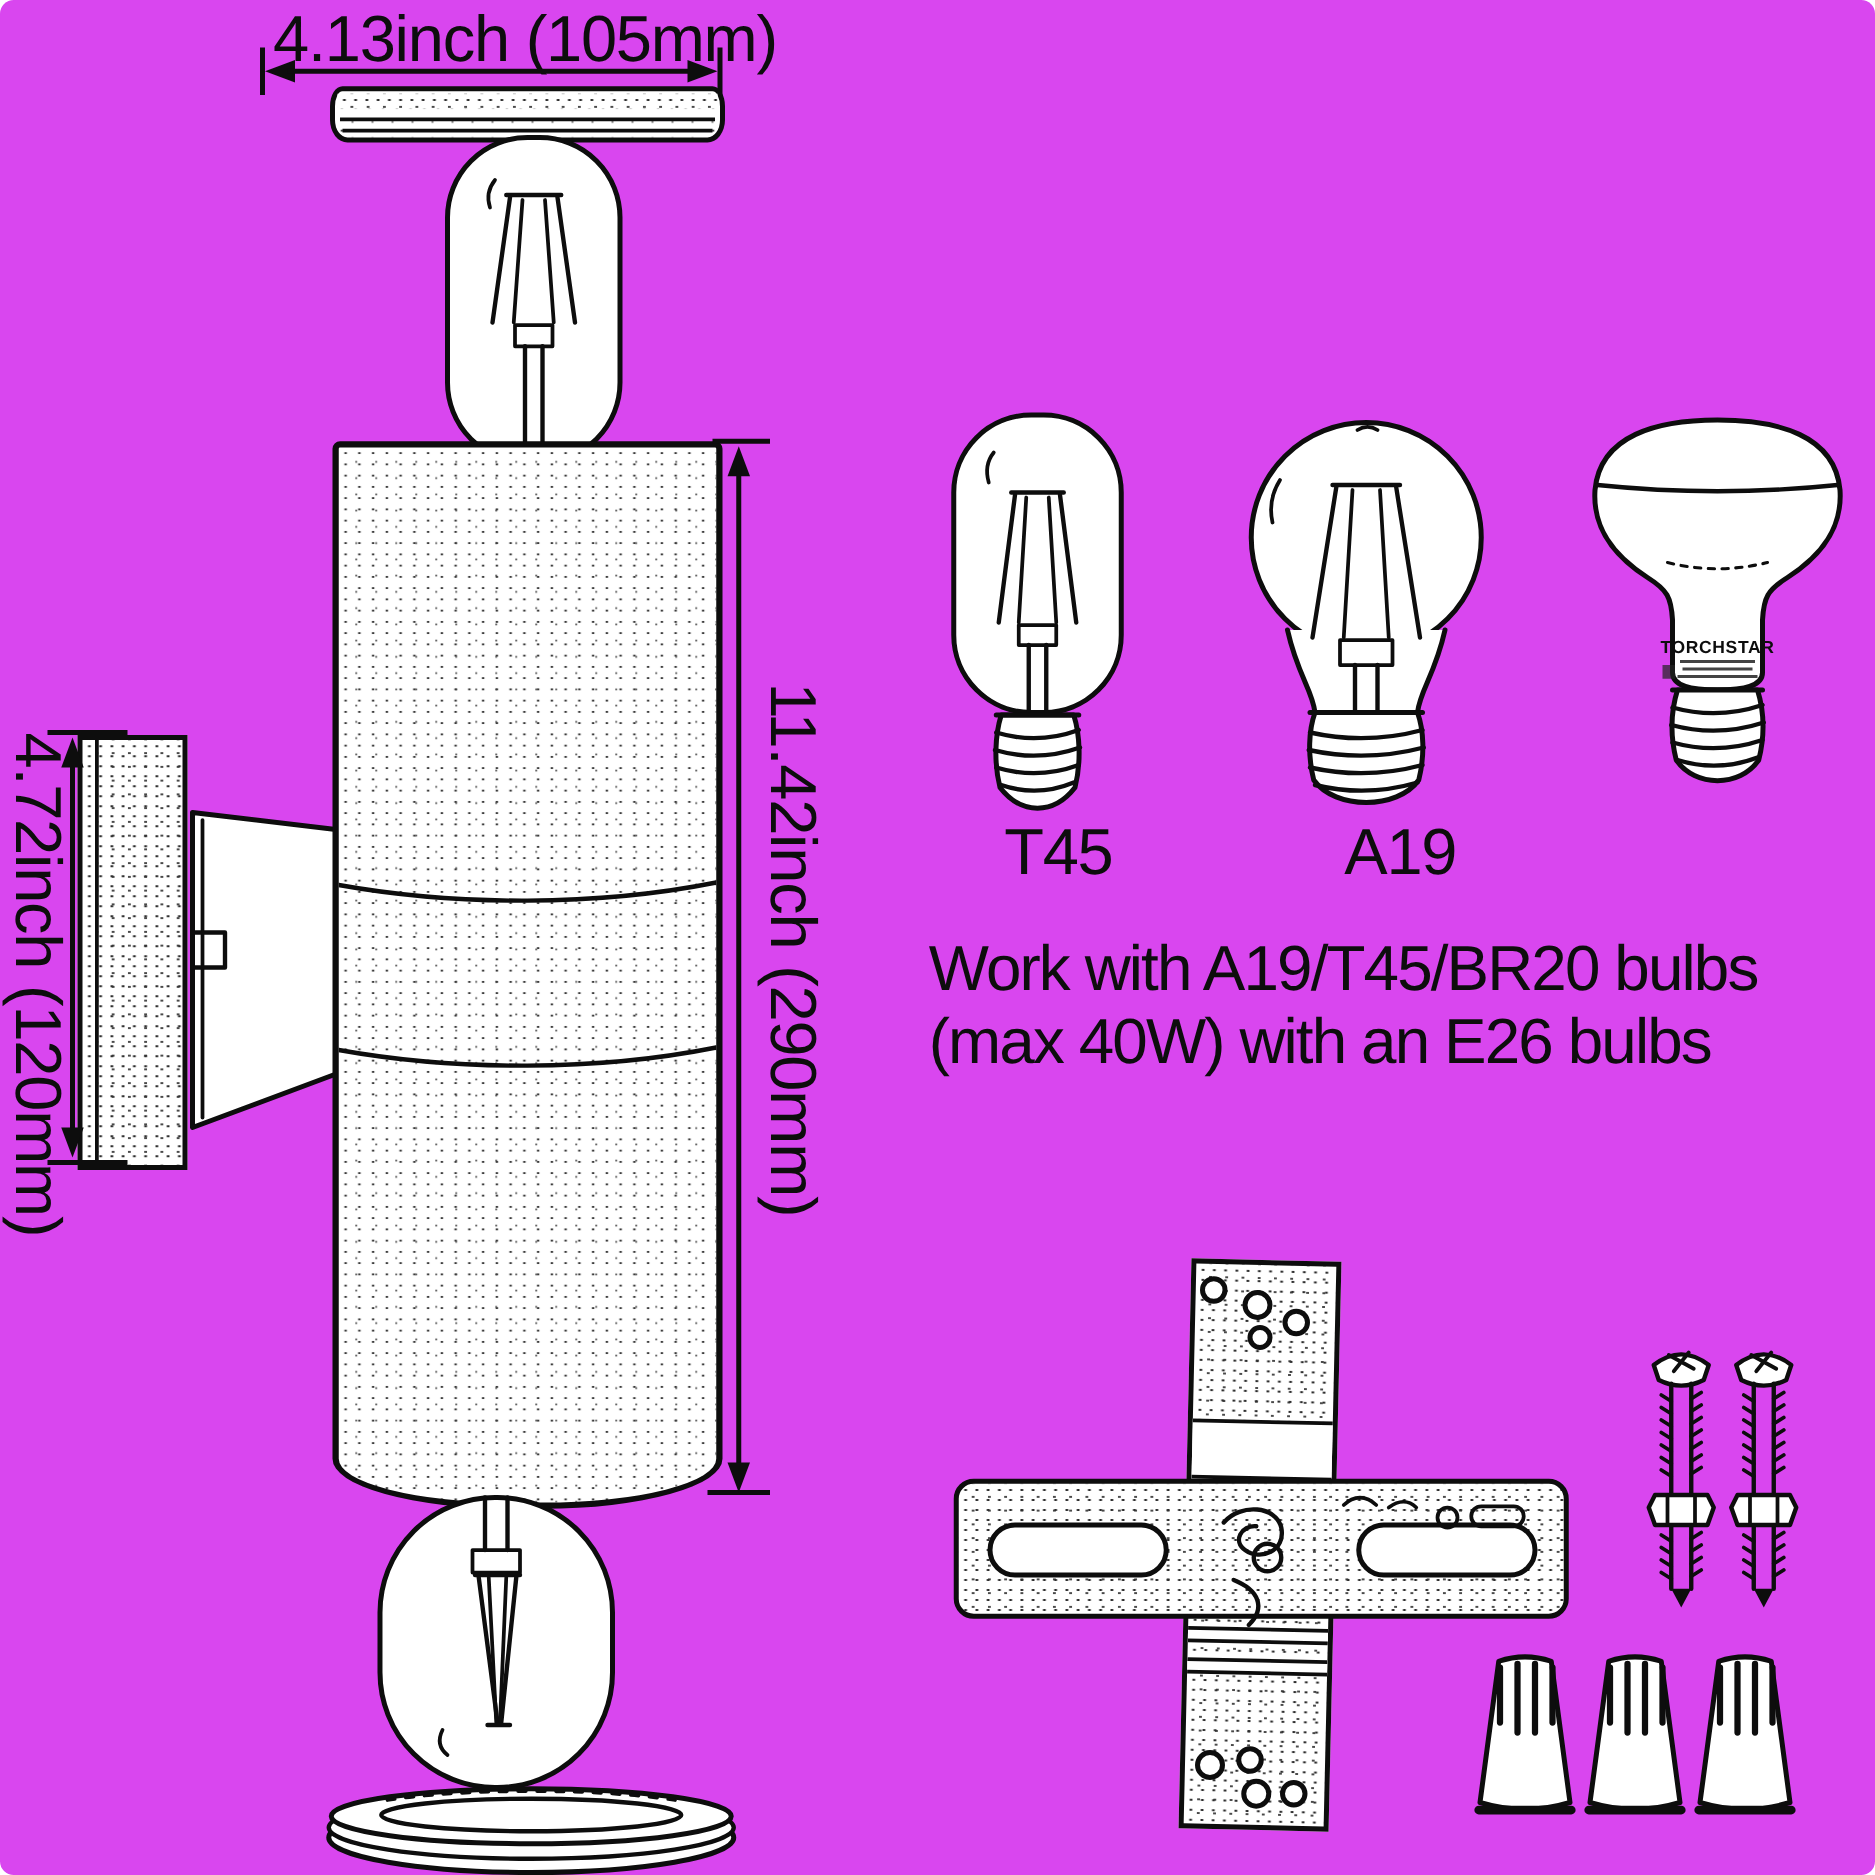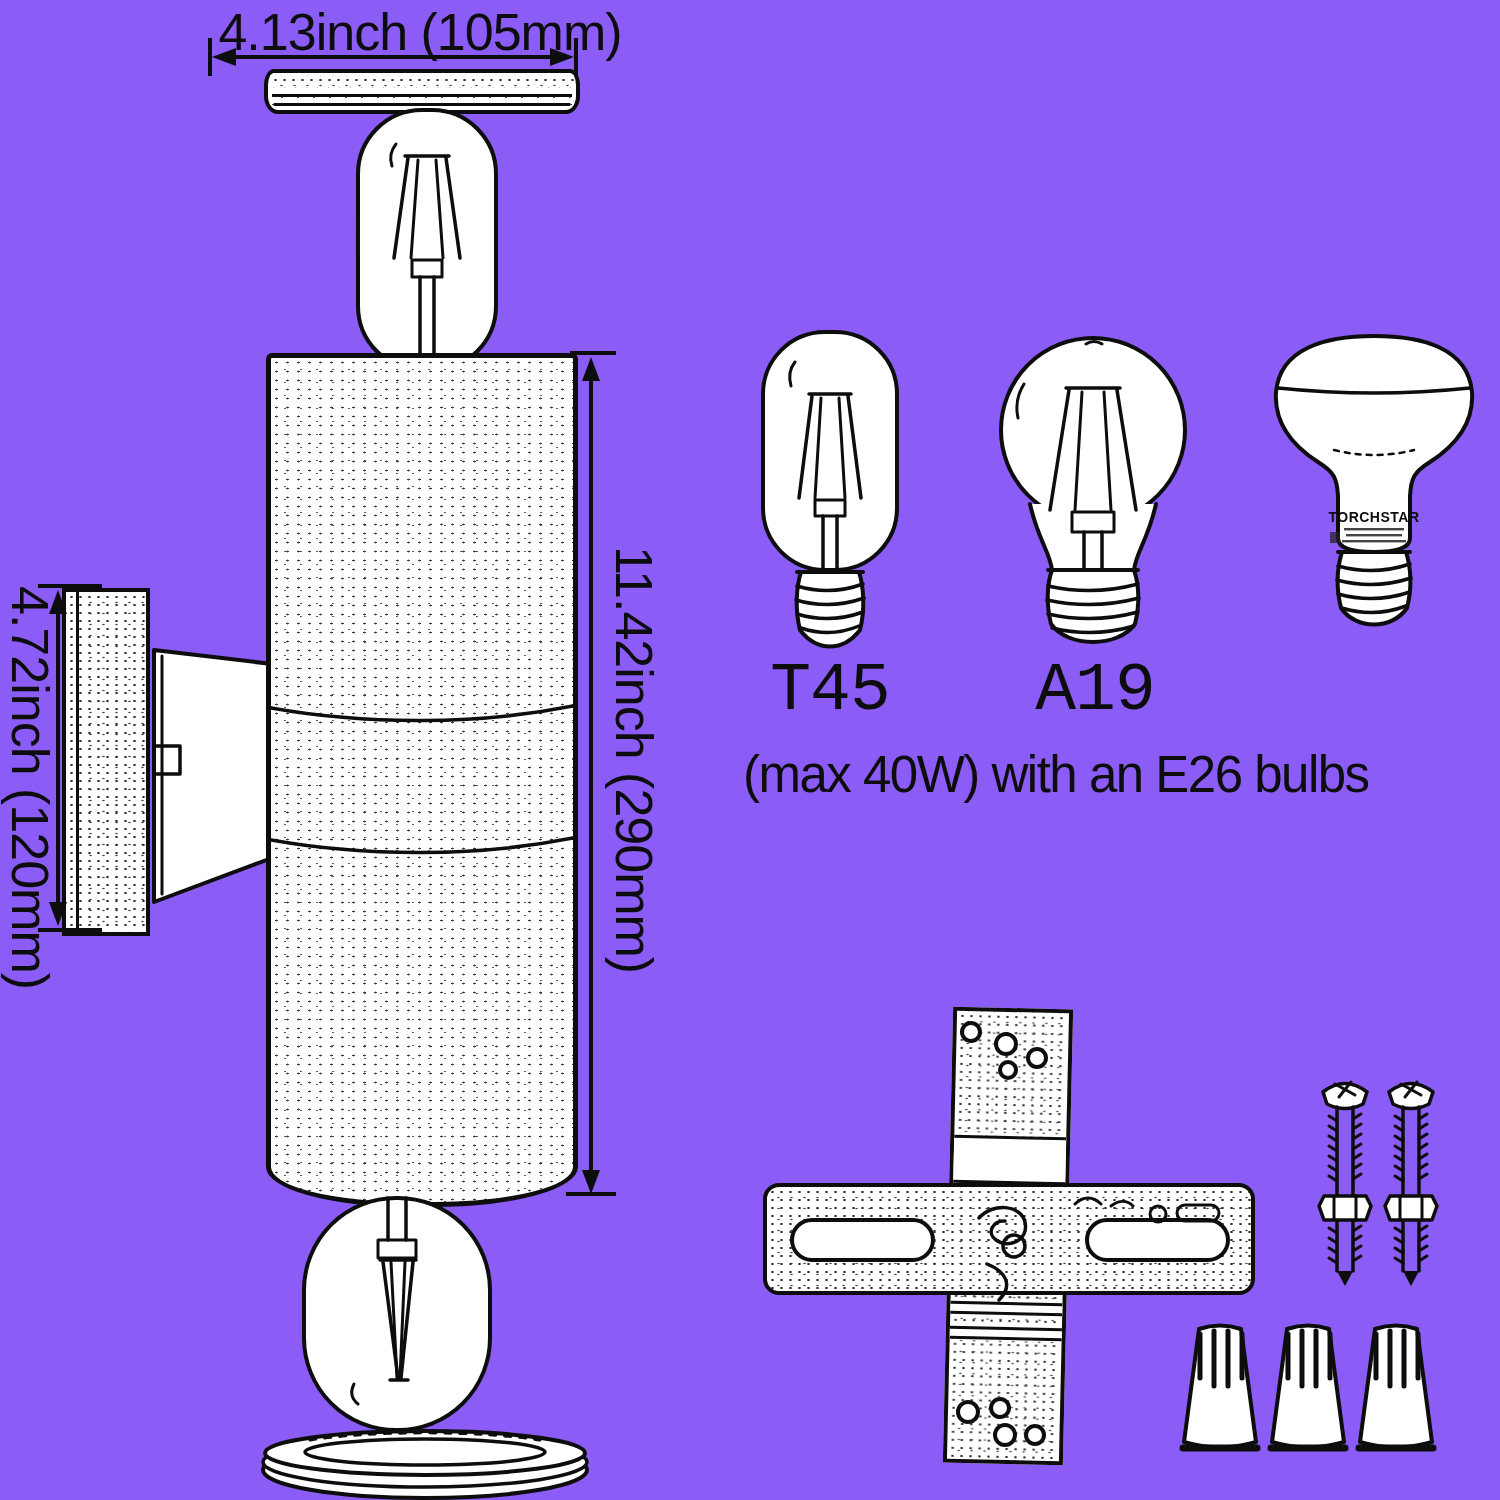--- a/index.html
+++ b/index.html
@@ -1,17 +1,17 @@
 <!DOCTYPE html>
 <html><head>
 <meta charset="utf-8">
 <style>
   html,body{margin:0;padding:0;background:#fff;}
   body{width:1500px;height:1500px;font-family:"Liberation Sans",sans-serif;color:#0d0d0d;overflow:hidden;}
-  #canvas{position:relative;width:1500px;height:1500px;background:#8b5cf6;}
+  #canvas{position:relative;width:1500px;height:1500px;background:#d946ef;border-radius:11px;}
   .abs{position:absolute;}
   
   .stipple{
     background-image:
       radial-gradient(#2e2e2e 1px, transparent 1.4px),
       radial-gradient(#4a4a4a .9px, transparent 1.25px);
     background-size:9px 8px,13px 11px;
     background-position:1px 1px,5px 5px;
     background-color:#fff;
   }
@@ -28,21 +28,21 @@
   .tickV{position:absolute;width:4px;background:#0d0d0d;}
   .lineV{position:absolute;width:0;border-left:4px solid #0d0d0d;}
   .lineH{position:absolute;height:0;border-top:4px solid #0d0d0d;}
   .arrU{position:absolute;width:0;height:0;border-left:9px solid transparent;border-right:9px solid transparent;border-bottom:24px solid #0d0d0d;}
   .arrD{position:absolute;width:0;height:0;border-left:9px solid transparent;border-right:9px solid transparent;border-top:24px solid #0d0d0d;}
   .arrL{position:absolute;width:0;height:0;border-top:9px solid transparent;border-bottom:9px solid transparent;border-right:24px solid #0d0d0d;}
   .arrR{position:absolute;width:0;height:0;border-top:9px solid transparent;border-bottom:9px solid transparent;border-left:24px solid #0d0d0d;}
   .dim-label{position:absolute;font-size:52px;letter-spacing:-1px;white-space:nowrap;color:#0d0d0d;}
   .vtext{writing-mode:vertical-rl;text-align:center;}
   .note-text{position:absolute;font-size:53px;letter-spacing:-1.5px;white-space:nowrap;}
-  .bulb-label{position:absolute;font-size:68px;letter-spacing:-1px;text-align:center;font-family:Liberation Mono, monospace;}
+  .bulb-label{position:absolute;font-size:52px;letter-spacing:-1px;text-align:right;}
   .compat{position:absolute;font-size:51px;letter-spacing:-1.5px;line-height:58px;white-space:nowrap;}
   .hole{position:absolute;background:#fff;border:4px solid #0d0d0d;border-radius:50%;box-sizing:border-box;}
   .slot{position:absolute;background:#fff;border:4px solid #0d0d0d;border-radius:22px;box-sizing:border-box;}
   .vband{position:absolute;left:0;right:0;background:#fff;border-top:3px solid #0d0d0d;border-bottom:3px solid #0d0d0d;box-sizing:border-box;}
   svg{display:block;}
   svg .s{stroke:#0d0d0d;fill:none;stroke-linecap:round;stroke-linejoin:round;}
   svg .sf{stroke:#0d0d0d;fill:#fff;stroke-linecap:round;stroke-linejoin:round;}
 </style>
 </head>
 <body>
@@ -166,20 +166,21 @@
     <rect x="80" y="198" width="60" height="2.4" fill="#222" opacity="0.85"></rect>
     <rect x="82" y="204" width="56" height="2.4" fill="#222" opacity="0.85"></rect>
     <rect x="78" y="210" width="64" height="2.4" fill="#222" opacity="0.85"></rect>
     <rect x="66" y="202" width="10" height="11" fill="#222" opacity="0.7"></rect>
     <path class="s" d="M74,222 H146" stroke-width="4"></path>
     <path class="sf" d="M78,222 C73,238 72,258 77,278 C92,300 128,300 143,278 C148,258 147,238 142,222 Z" stroke-width="4"></path>
     <path class="s" d="M74,236 Q110,246 146,234 M73,250 Q110,260 147,248 M74,264 Q110,274 146,262 M78,278 Q110,288 142,276" stroke-width="3.5"></path>
   </svg>
 
   <div class="compat" style="left:743px;top:746px;">
+    <div>Work with A19/T45/BR20 bulbs</div>
     <div>(max 40W) with an E26 bulbs</div>
   </div>
 
   <div class="abs" style="left:763px;top:1008px;width:500px;height:460px;">
 
     <div class="abs stipple" style="left:185px;top:0;width:120px;height:456px;border:4px solid #0d0d0d;box-sizing:border-box;transform:rotate(1.3deg);">
       <div class="vband" style="top:124px;height:48px;"></div>
       <div class="vband" style="top:290px;height:13px;"></div>
       <div class="vband" style="top:315px;height:13px;"></div>
     </div>

